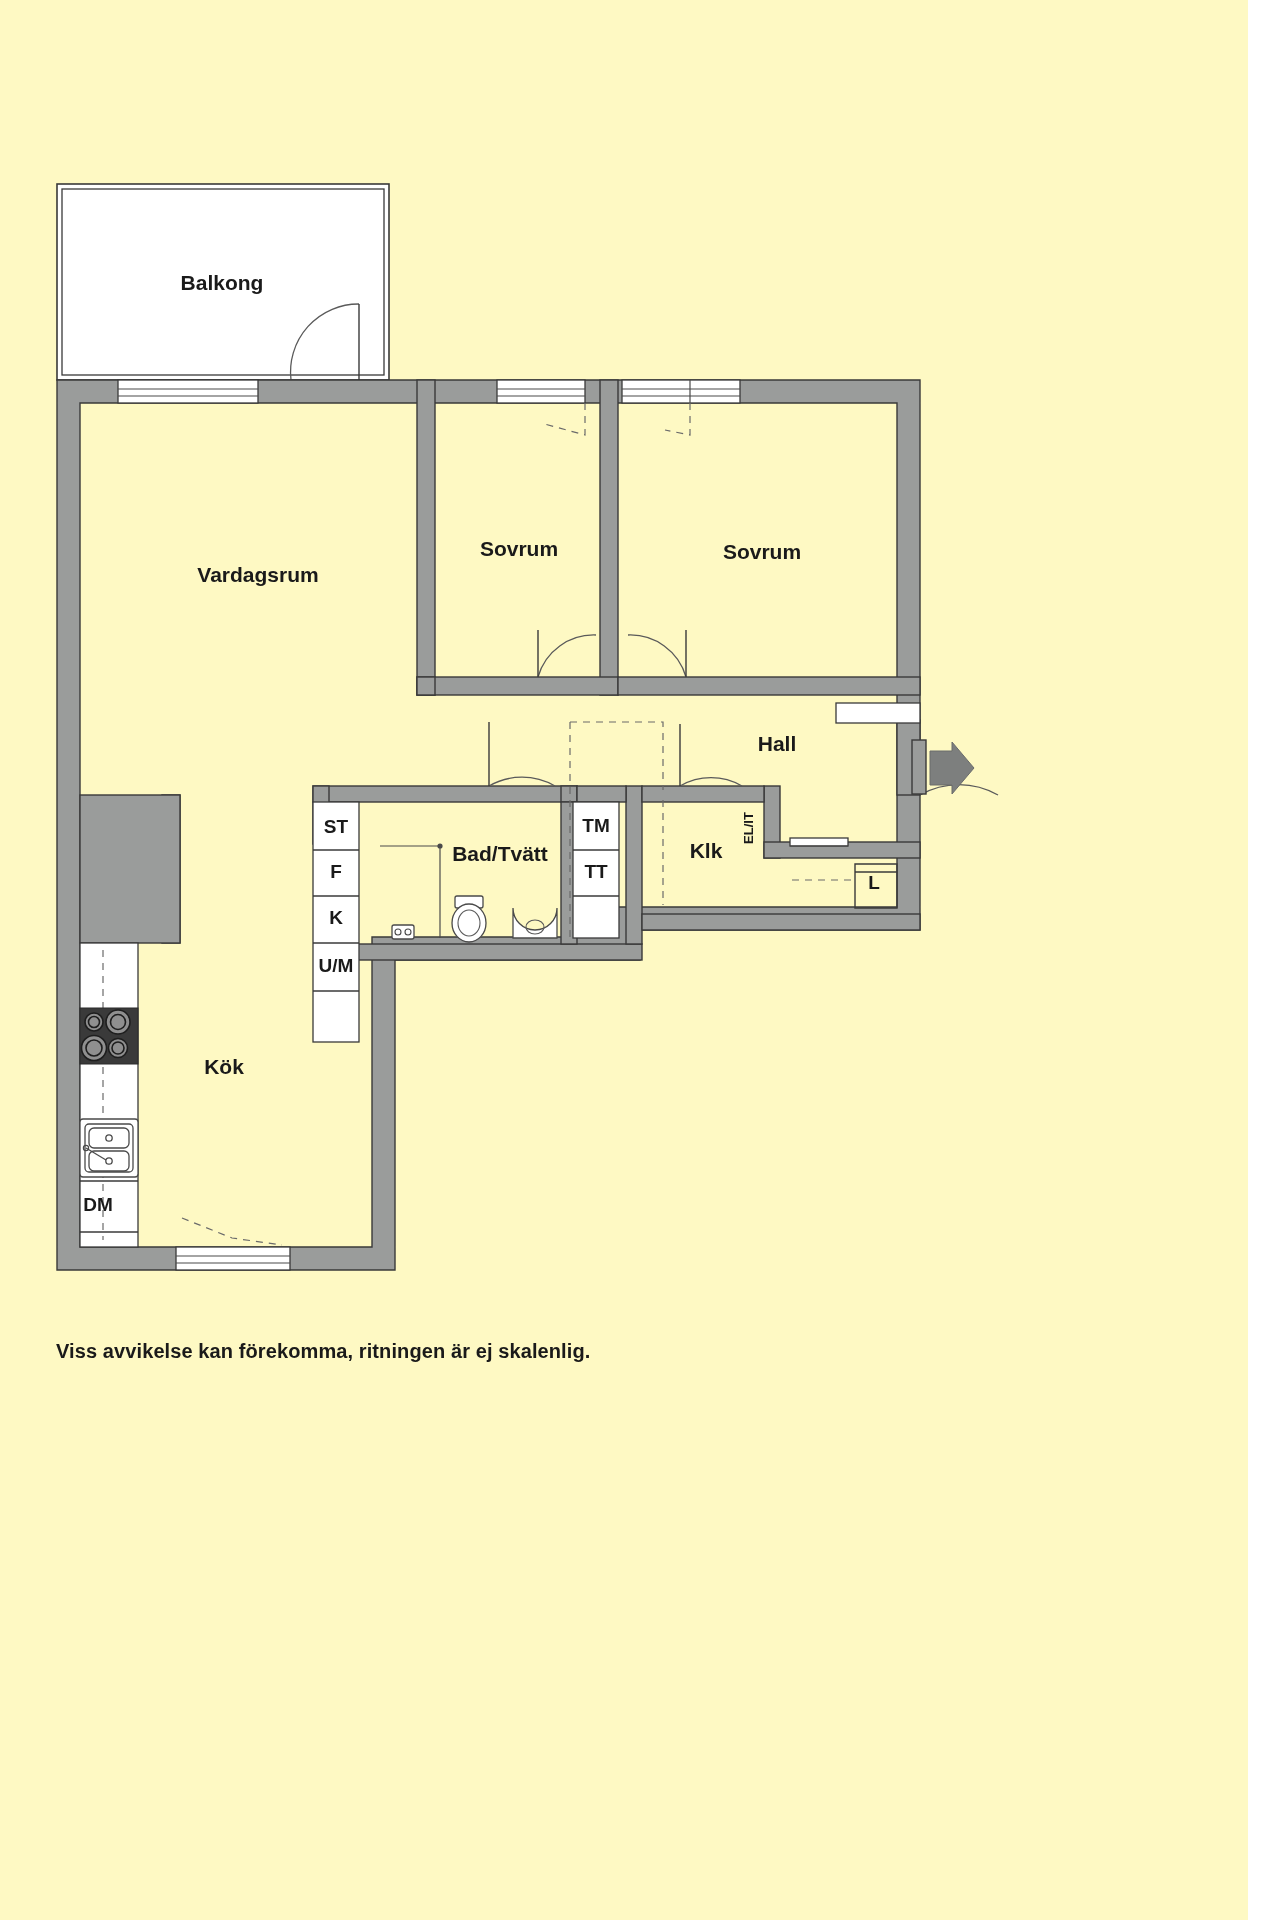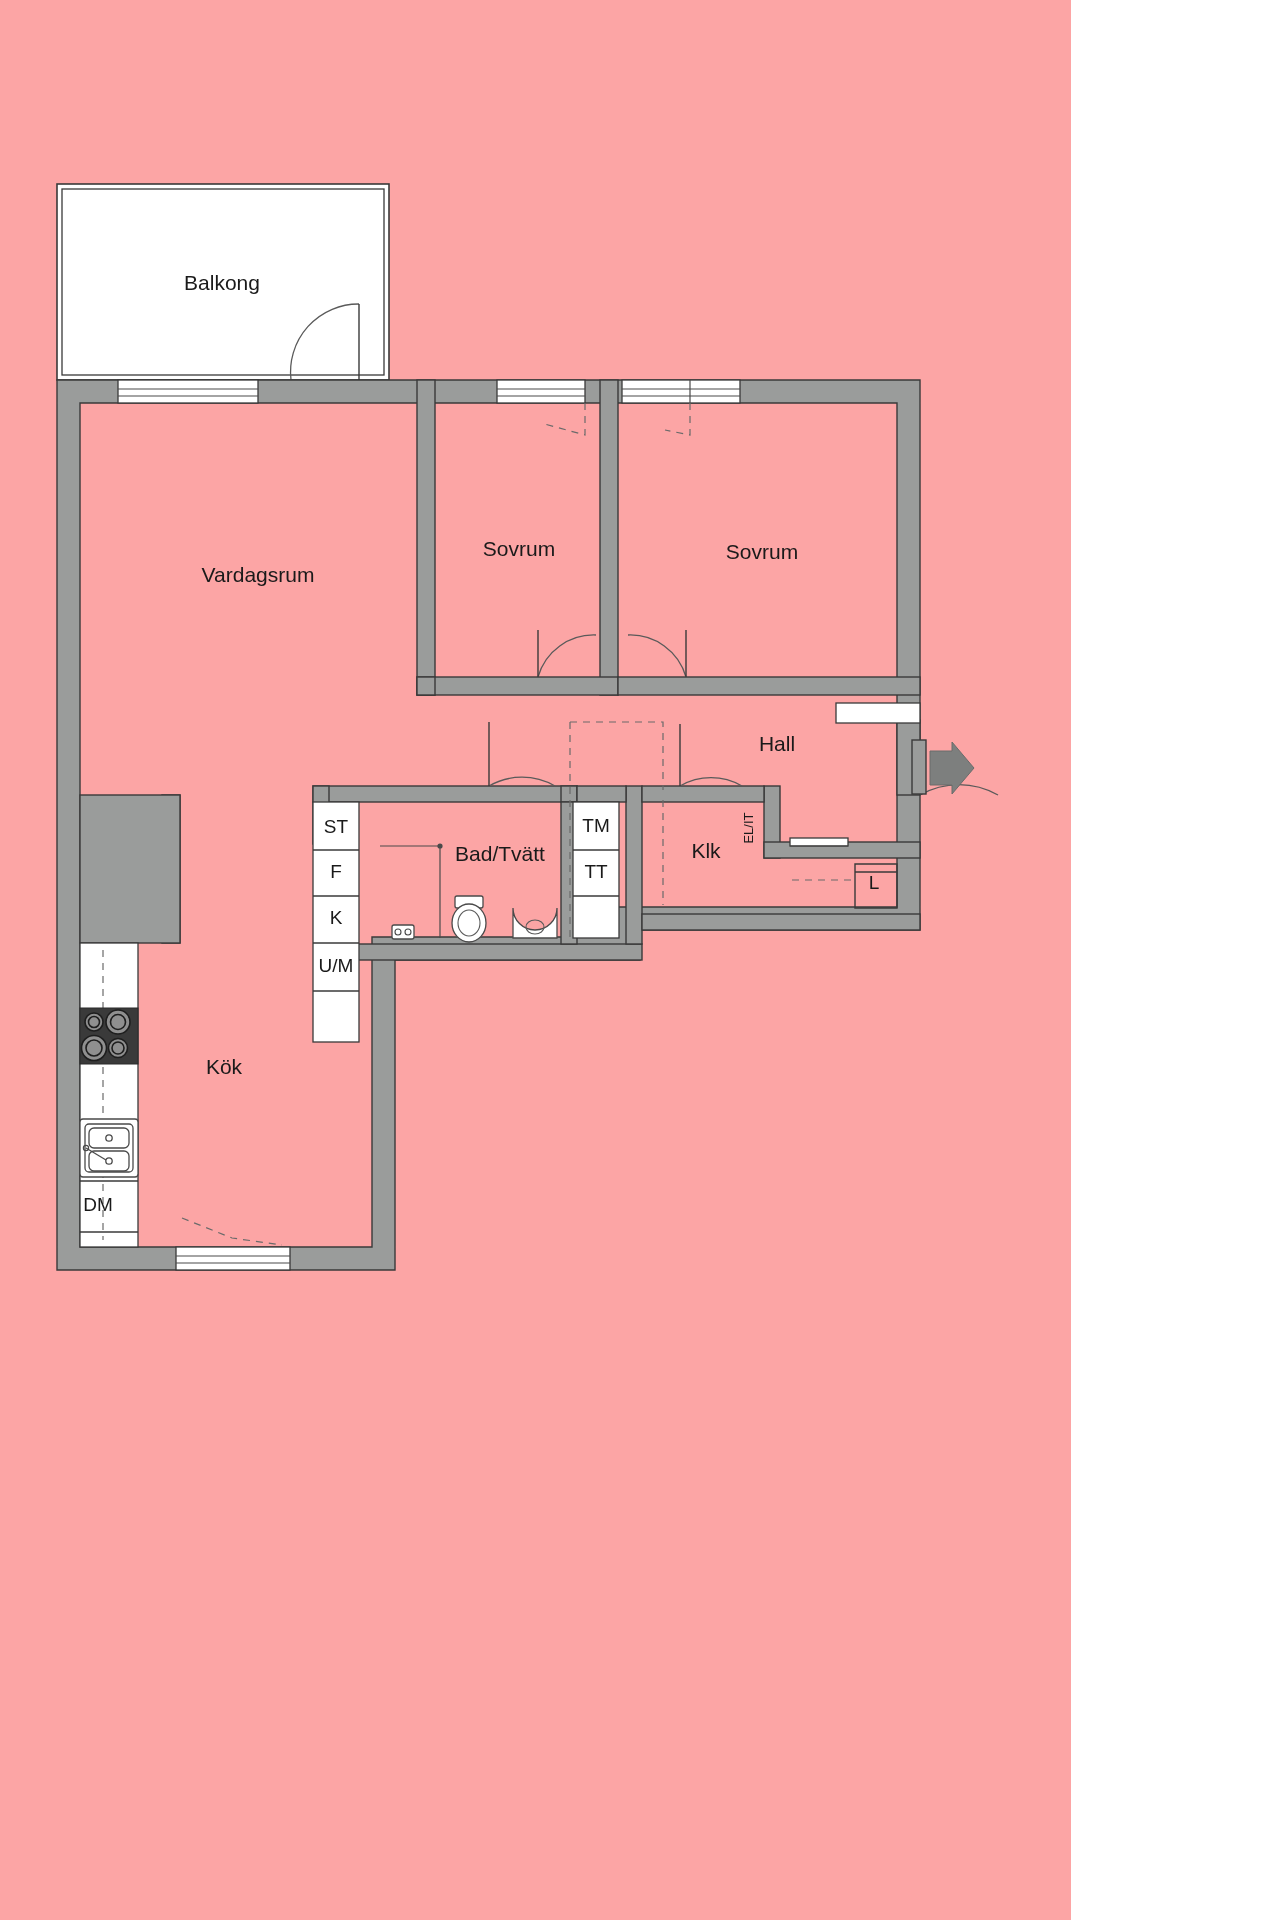--- a/index.html
+++ b/index.html
@@ -1,17 +1,17 @@
 <!DOCTYPE html>
 <html><head>
 <meta charset="utf-8">
 <style>
   html,body{margin:0;padding:0;background:#ffffff;}
   body{width:1280px;height:1920px;font-family:"Liberation Sans",sans-serif;overflow:hidden;}
-  #stage{position:relative;width:1071px;height:1920px;background:#fca5a5;}
+  #stage{position:relative;width:1248px;height:1920px;background:#fef9c3;font-weight:bold;}
   svg{display:block;}
   .room-label{font-family:"Liberation Sans",sans-serif;font-size:21px;fill:#1a1a1a;text-anchor:middle;dominant-baseline:middle;}
   .closet-label{font-family:"Liberation Sans",sans-serif;font-size:19px;fill:#1a1a1a;text-anchor:middle;dominant-baseline:middle;}
   .tiny-label{font-family:"Liberation Sans",sans-serif;font-size:13px;fill:#1a1a1a;text-anchor:middle;dominant-baseline:middle;}
   .caption{position:absolute;left:56px;top:1340px;font-size:20px;color:#1a1a1a;font-family:"Liberation Sans",sans-serif;letter-spacing:0.1px;}
   .wall{fill:#9a9c9b;stroke:#3a3a3a;stroke-width:1.4;}
   .thinline{fill:none;stroke:#3a3a3a;stroke-width:1.4;}
   .thinline2{fill:none;stroke:#4a4a4a;stroke-width:1.2;}
   .arc{fill:none;stroke:#5a5a5a;stroke-width:1.3;}
   .dash{fill:none;stroke:#6a6a6a;stroke-width:1.2;stroke-dasharray:7 6;}
@@ -235,14 +235,15 @@
   <text class="closet-label" x="336" y="919">K</text>
   <text class="closet-label" x="336" y="967">U/M</text>
   <text class="closet-label" x="596" y="827">TM</text>
   <text class="closet-label" x="596" y="873">TT</text>
   <text class="tiny-label" x="750" y="828" transform="rotate(-90 750 828)">EL/IT</text>
   <text class="closet-label" x="874" y="884">L</text>
   <text class="closet-label" x="98" y="1206">DM</text>
 
 </svg>
 
+<div class="caption">Viss avvikelse kan förekomma, ritningen är ej skalenlig.</div>
 
 </div>
 
 </body></html>

